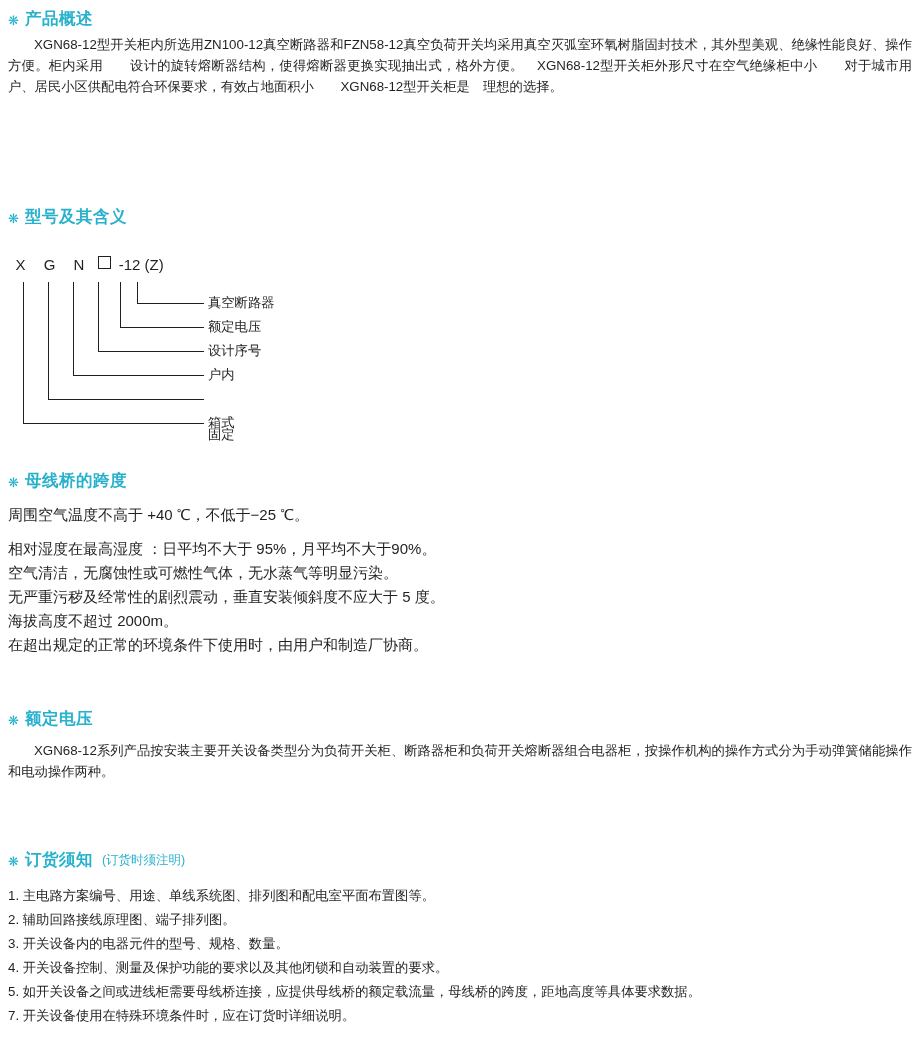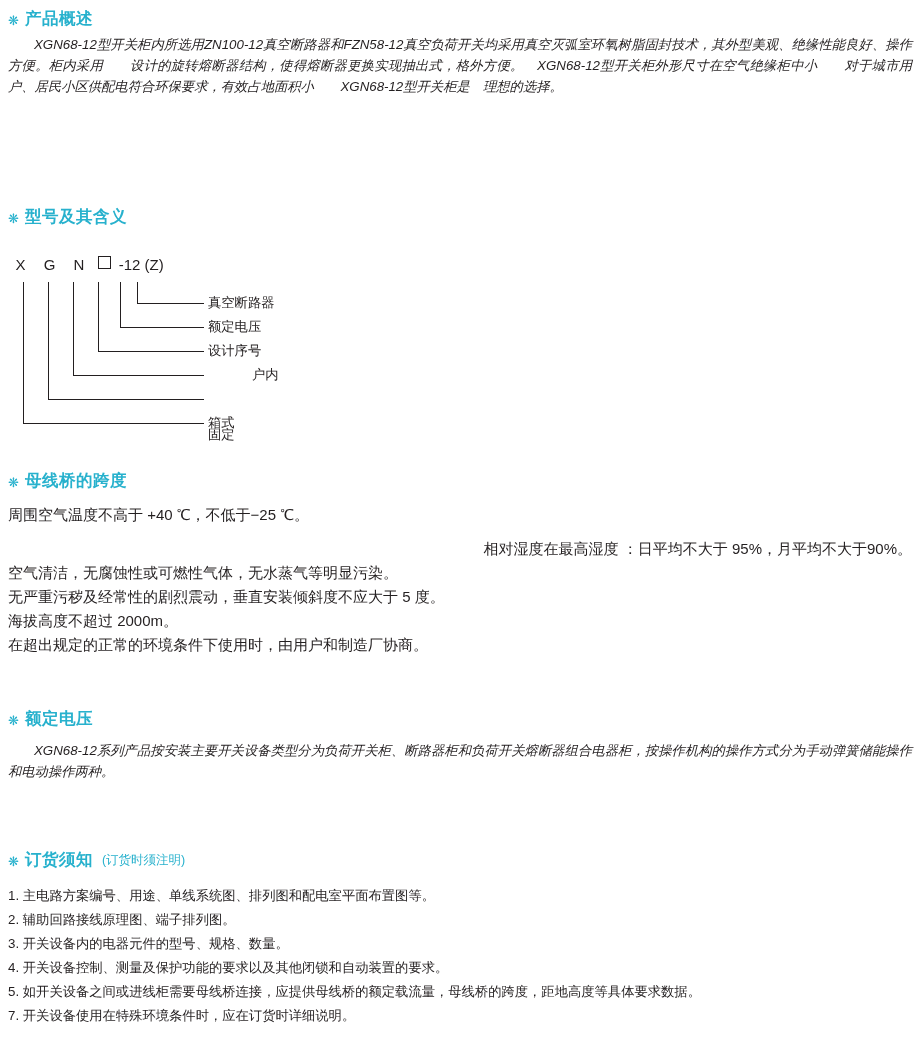--- a/index.html
+++ b/index.html
@@ -51,21 +51,20 @@
 
   
   .para {
     font-size: 13.3px;
     line-height: 21px;
     color: #231f20;
     text-align: justify;
   }
   .indent {
     text-indent: 26px;
-    font-style: italic;
   }
   .line {
     font-size: 15px;
     line-height: 24px;
     color: #231f20;
   }
 
   
   #sec-overview { position: absolute; left: 8px; top: 8px; width: 904px; }
   #overview-body { position: absolute; left: 8px; top: 34px; width: 904px; }
@@ -155,33 +154,33 @@
         <path d="M40.5 26 L40.5 143 L196 143"></path>
 
         <path d="M15.5 26 L15.5 167 L196 167"></path>
       </g>
     </svg>
 
     <div class="labels">
       <span class="lbl" style="left:200px; top:38px;">真空断路器</span>
       <span class="lbl" style="left:200px; top:62px;">额定电压</span>
       <span class="lbl" style="left:200px; top:86px;">设计序号</span>
-      <span class="lbl" style="left:200px; top:110px;margin-left:44px;">户内</span>
+      <span class="lbl" style="left:200px; top:110px;">户内</span>
       <span class="lbl" style="left:200px; top:134px;margin-top:36px;">固定</span>
       <span class="lbl" style="left:200px; top:158px;">箱式</span>
     </div>
   </div>
 
   <div id="sec-conditions" class="section-head">
     <span class="flower-icon">❋</span>
     <span class="section-title">母线桥的跨度</span>
   </div>
   <div id="conditions-body">
     <div class="line">周围空气温度不高于 +40 ℃，不低于−25 ℃。</div>
-    <div class="line" style="margin-top:10px;text-align:right;">相对湿度在最高湿度 ：日平均不大于 95%，月平均不大于90%。</div>
+    <div class="line" style="margin-top:10px;">相对湿度在最高湿度 ：日平均不大于 95%，月平均不大于90%。</div>
     <div class="line">空气清洁，无腐蚀性或可燃性气体，无水蒸气等明显污染。</div>
     <div class="line">无严重污秽及经常性的剧烈震动，垂直安装倾斜度不应大于 5 度。</div>
     <div class="line">海拔高度不超过 2000m。</div>
     <div class="line">在超出规定的正常的环境条件下使用时，由用户和制造厂协商。</div>
   </div>
 
   <div id="sec-specs" class="section-head">
     <span class="flower-icon">❋</span>
     <span class="section-title">额定电压</span>
   </div>

